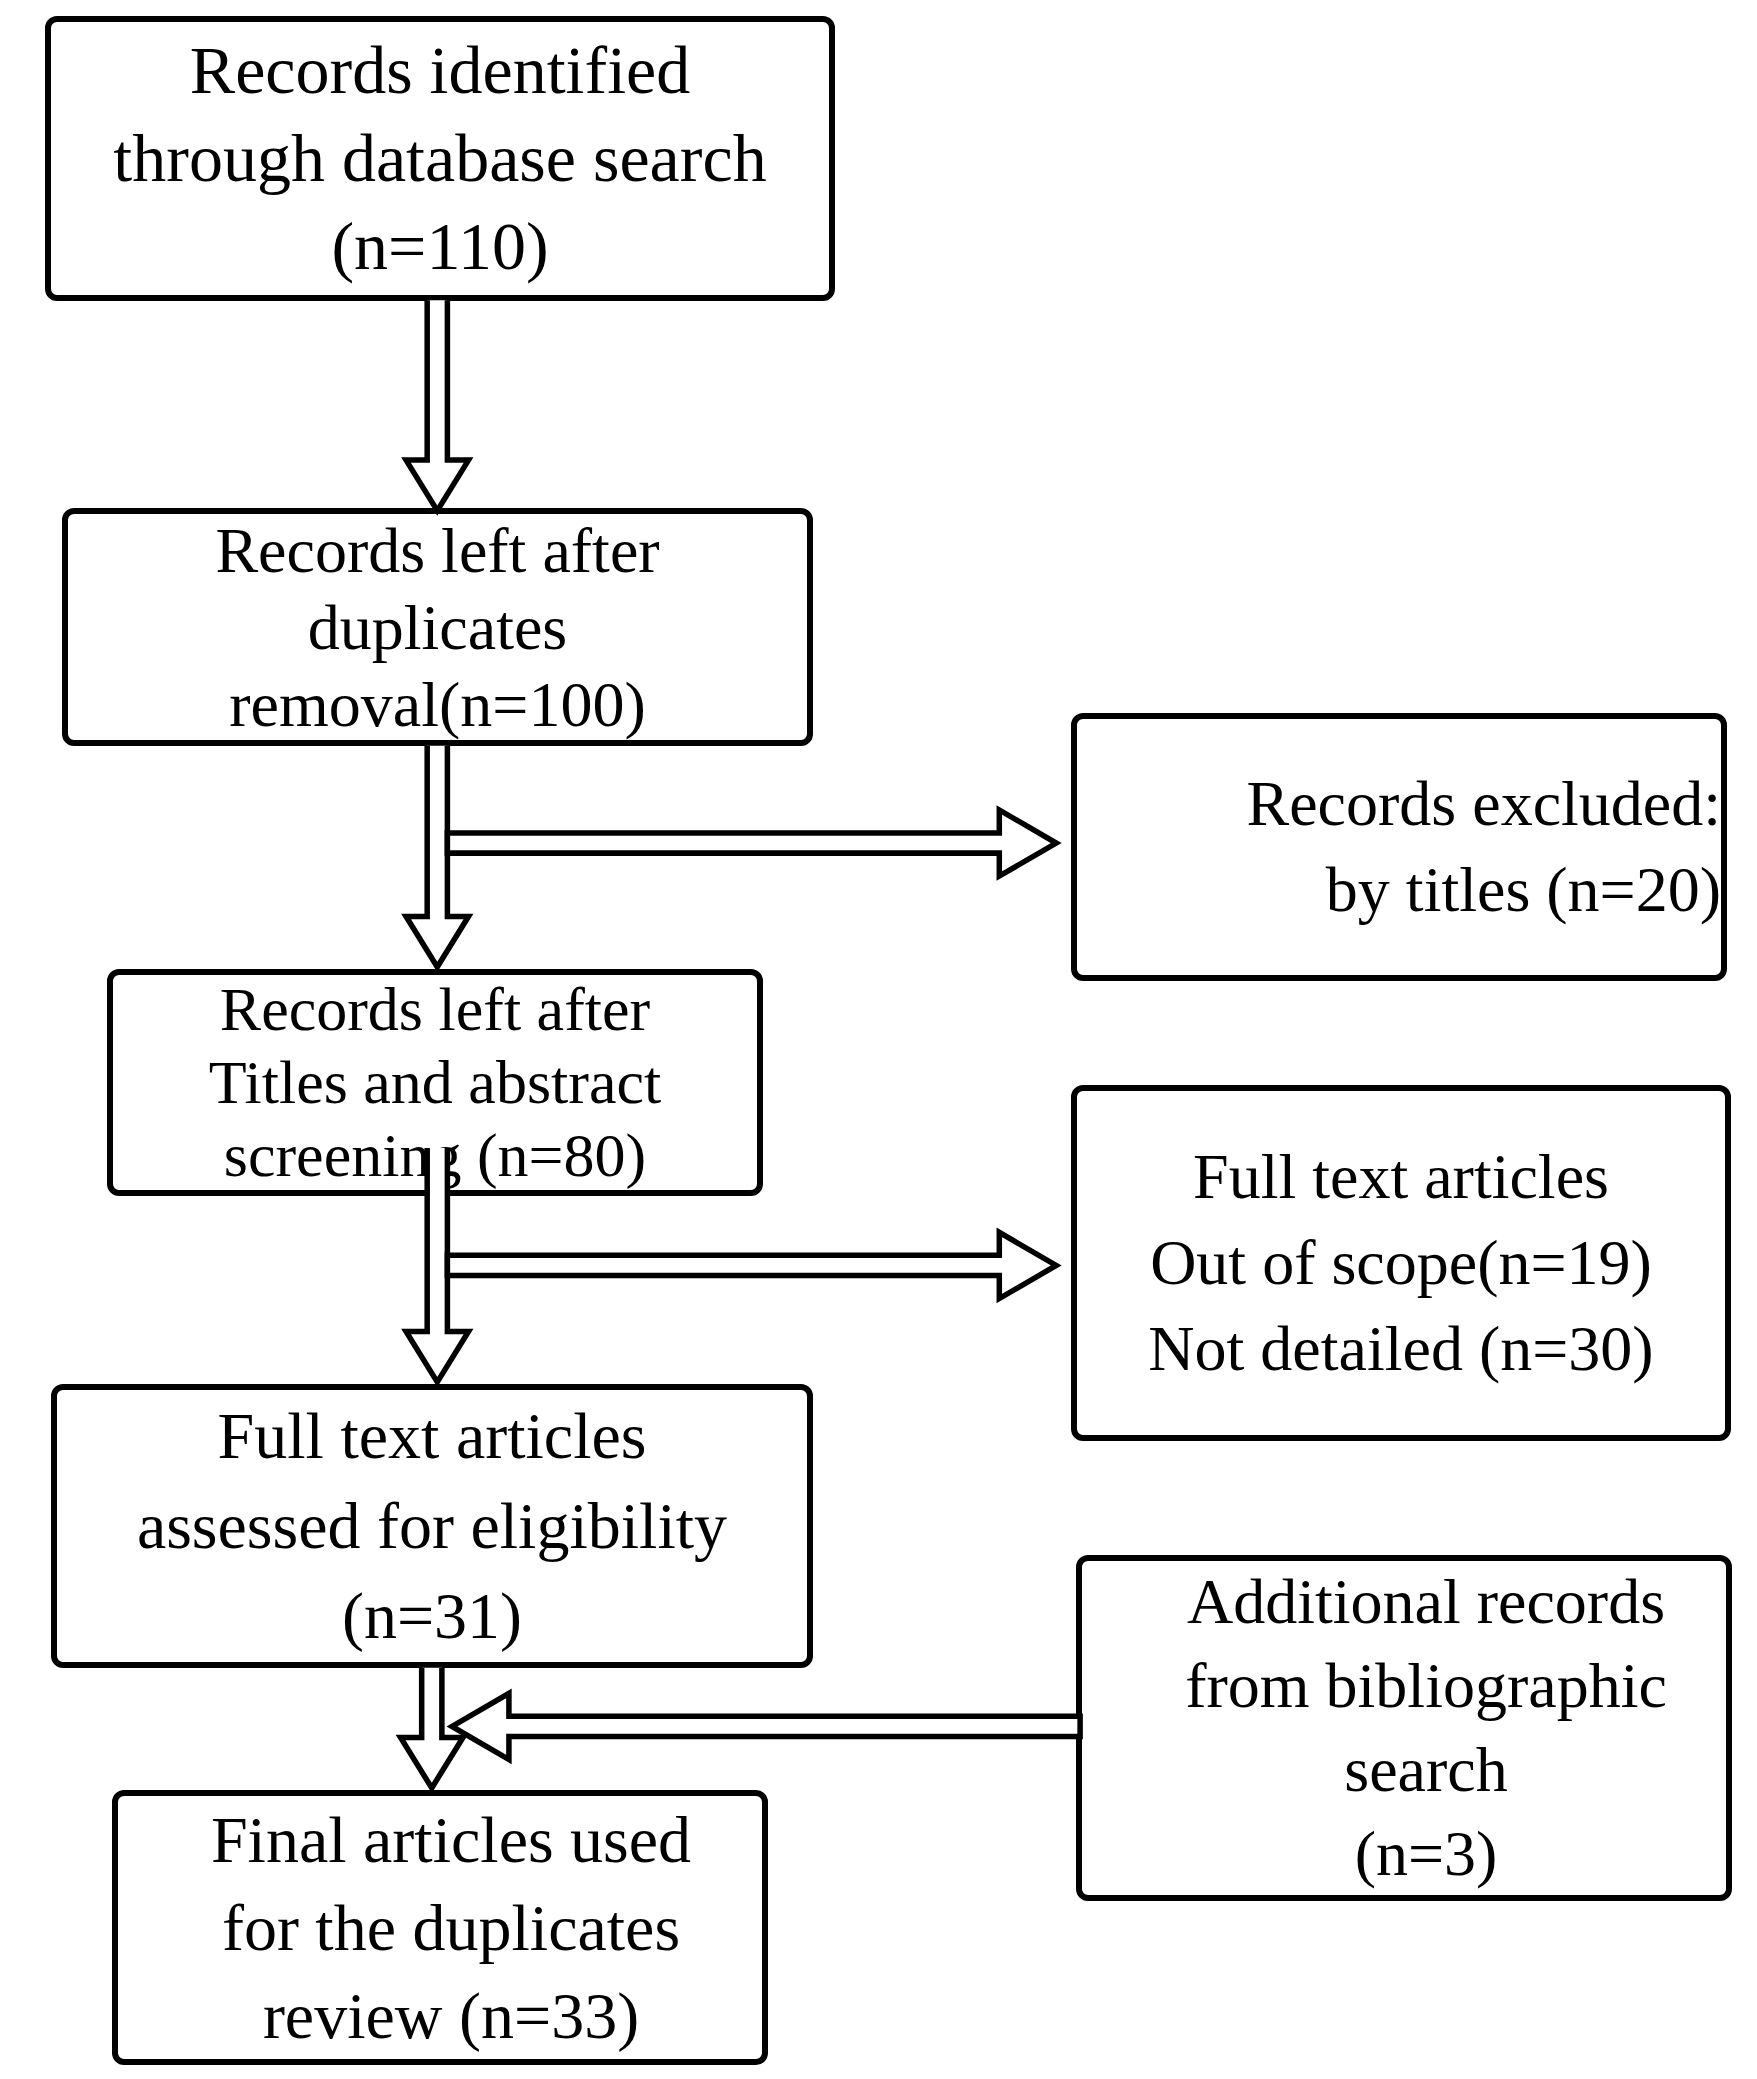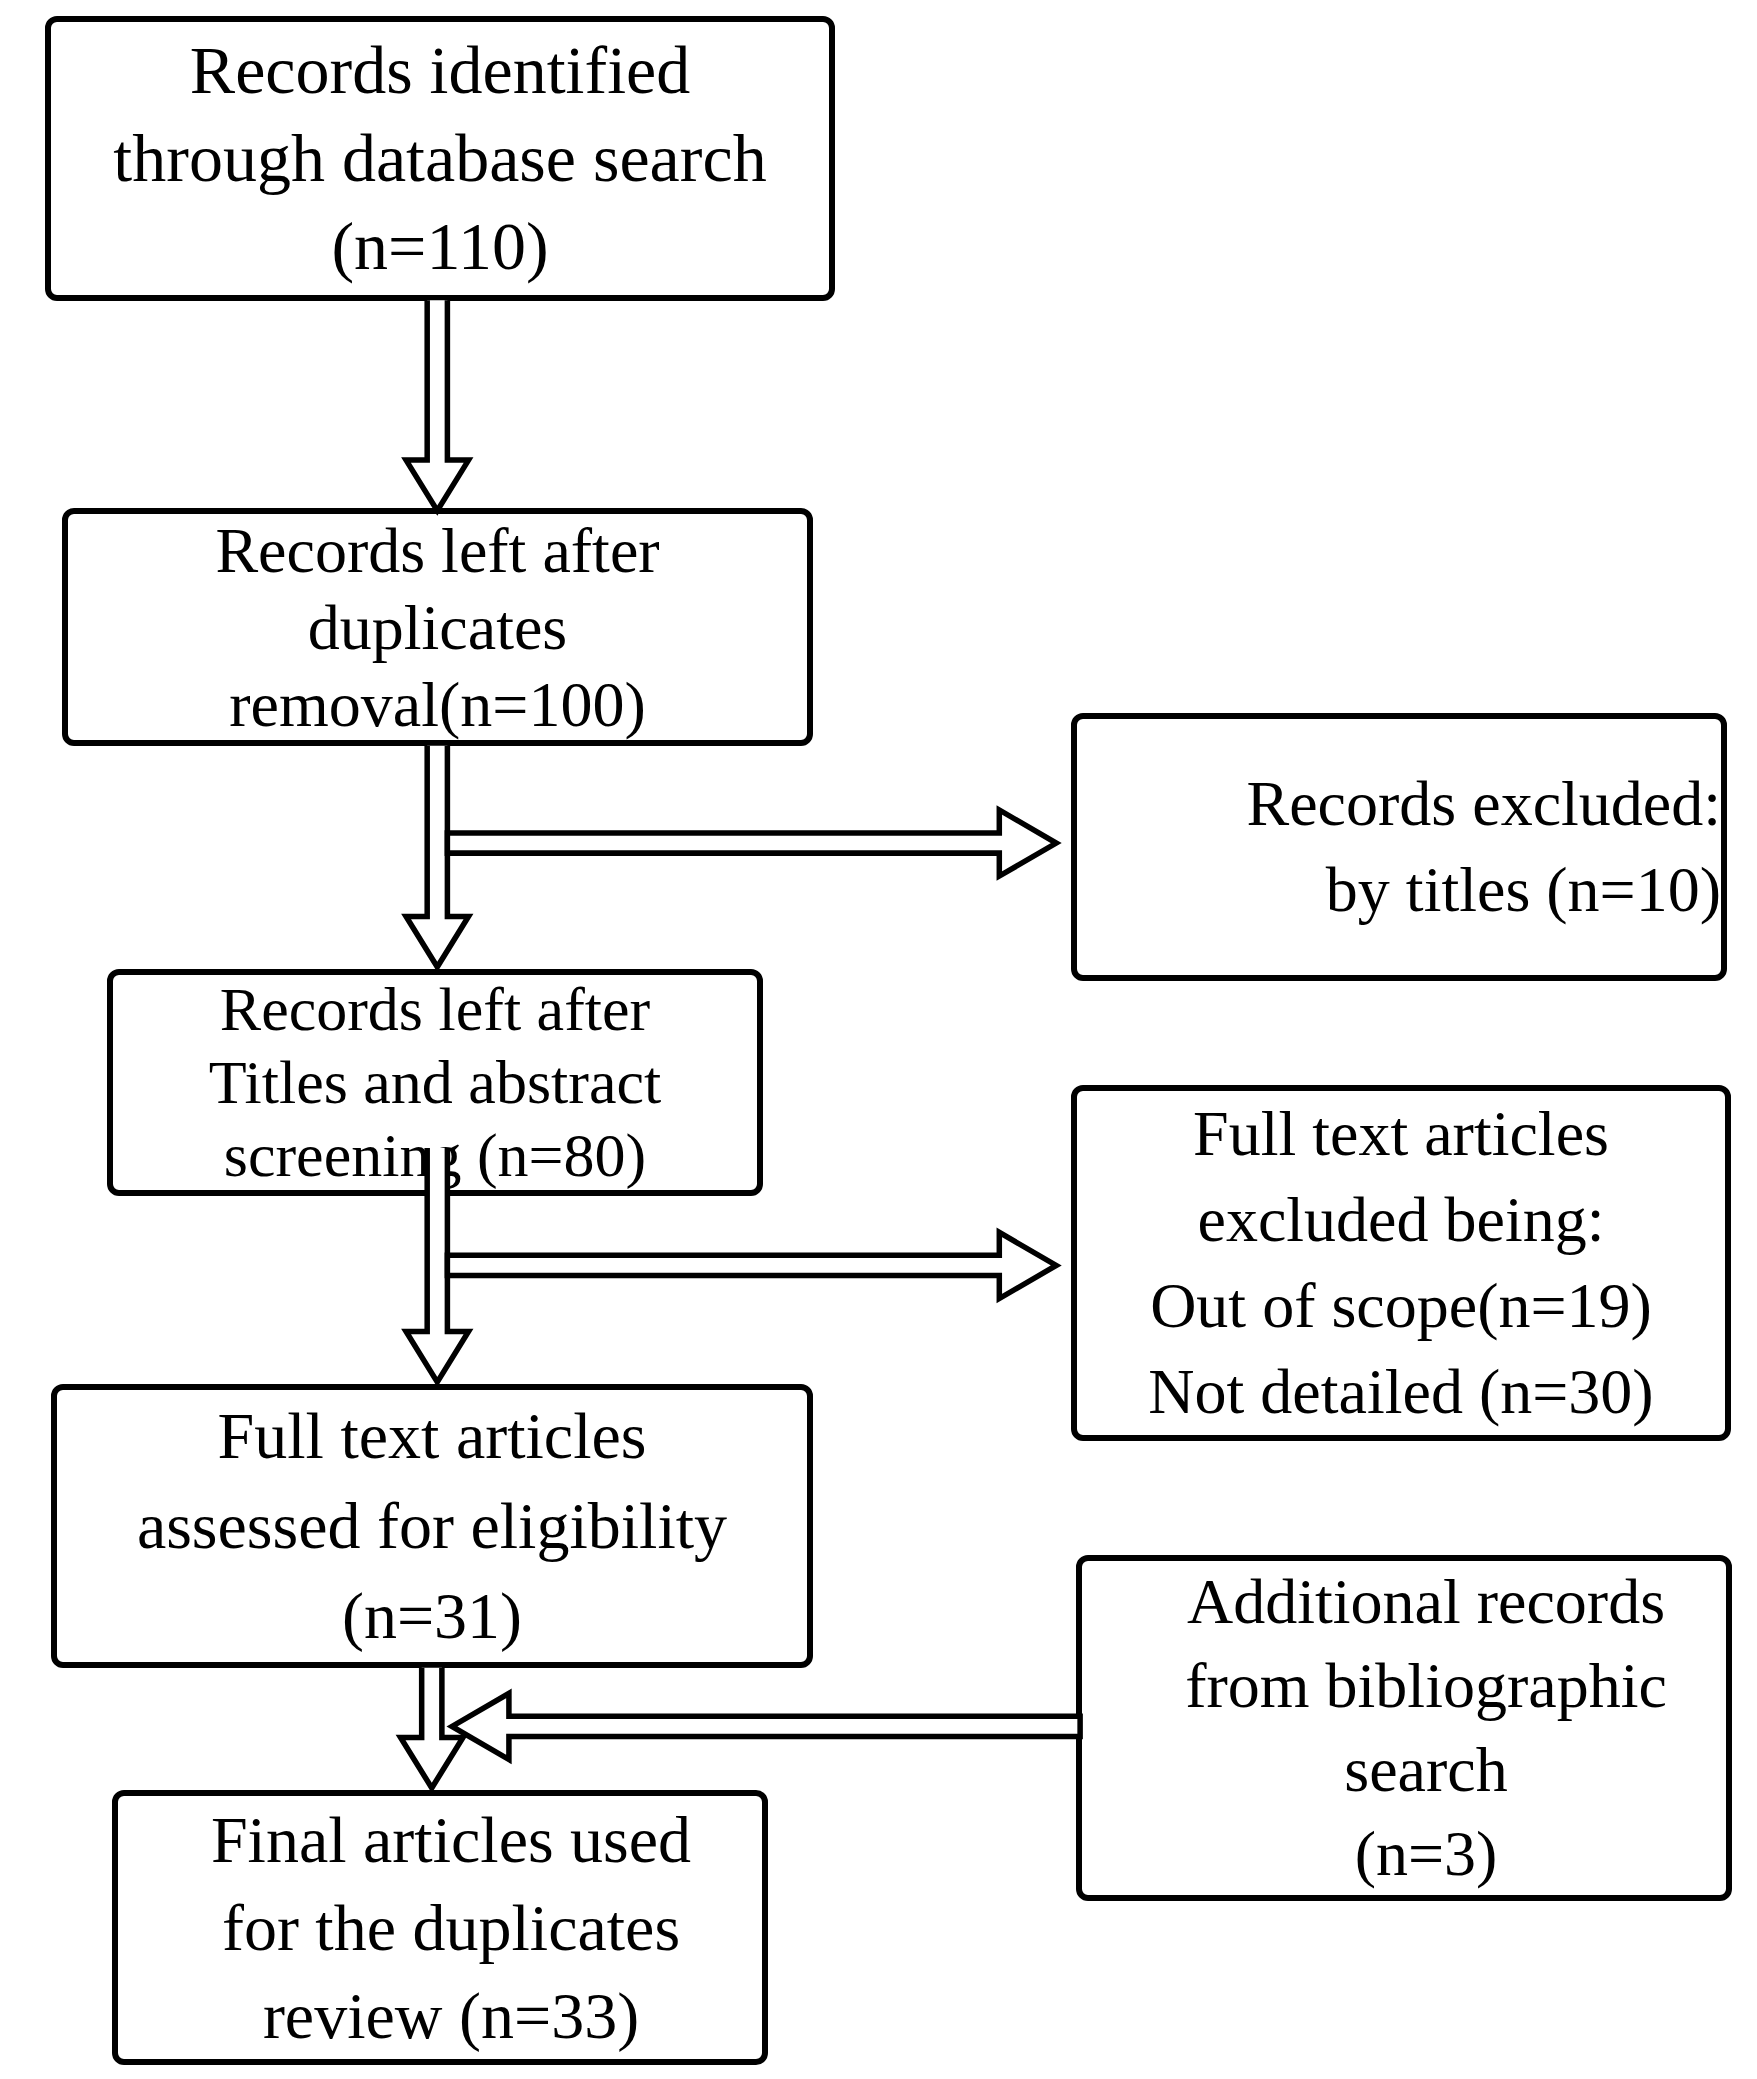--- a/index.html
+++ b/index.html
@@ -87,26 +87,25 @@
   </div>
 
   <div class="node n-final" style="left:112px; top:1790px; width:656px; height:275px;">
     <div class="ln">Final articles used</div>
     <div class="ln">for the duplicates</div>
     <div class="ln">review (n=33)</div>
   </div>
 
   <div class="node n-excluded1" style="left:1071px; top:713px; width:656px; height:268px;">
     <div class="ln">Records excluded:</div>
-    <div class="ln">by titles (n=10)</div>
+    <div class="ln">by titles (n=20)</div>
   </div>
 
   <div class="node n-excluded2" style="left:1071px; top:1085px; width:660px; height:356px;">
     <div class="ln">Full text articles</div>
-    <div class="ln">excluded being:</div>
     <div class="ln">Out of scope(n=19)</div>
     <div class="ln">Not detailed (n=30)</div>
   </div>
 
   <div class="node n-additional" style="left:1076px; top:1555px; width:656px; height:346px;padding-left:44px;">
     <div class="ln">Additional records</div>
     <div class="ln">from bibliographic</div>
     <div class="ln">search</div>
     <div class="ln">(n=3)</div>
   </div>

